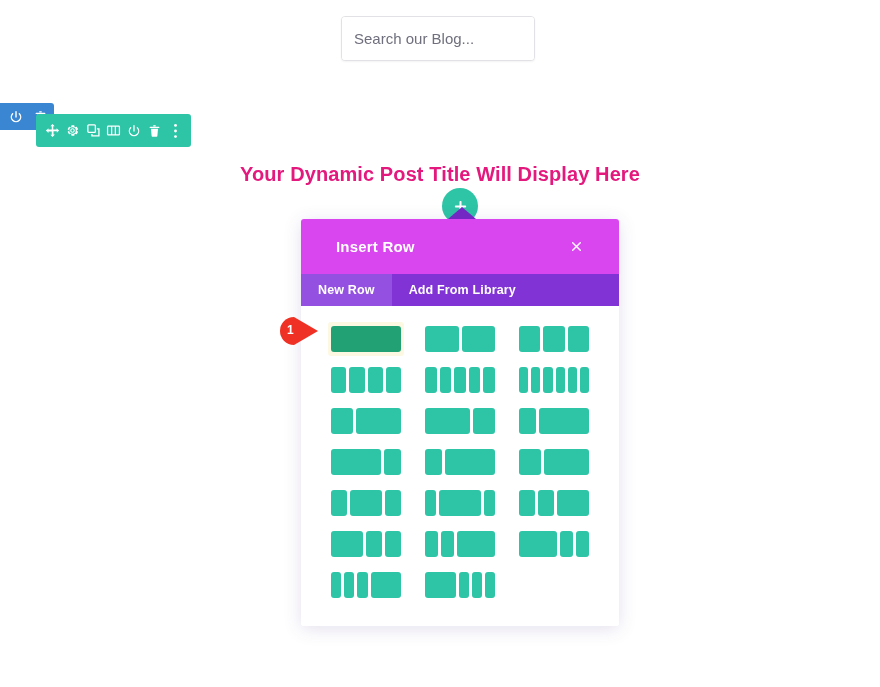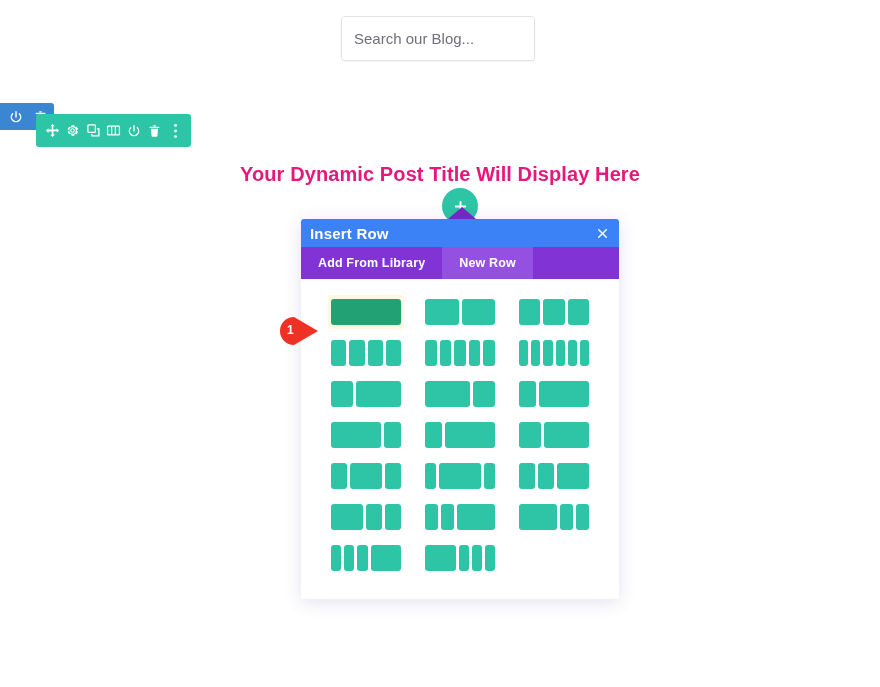--- a/index.html
+++ b/index.html
@@ -138,27 +138,27 @@
     position: absolute;
     left: 147px;
     top: -12px;
     width: 0; height: 0;
     border-left: 14px solid transparent;
     border-right: 14px solid transparent;
     border-bottom: 12px solid #7328c4;
     z-index: 9;
   }
   .modal-header {
-    background: #3b82f6;
+    background: #d946ef;
     border-radius: 3px 3px 0 0;
-    height: 28px;
+    height: 55px;
     display: flex;
     align-items: center;
     justify-content: space-between;
-    padding: 0 9px;
+    padding: 0 35px;
     box-sizing: border-box;
   }
   .modal-title {
     color: #ffffff;
     font-size: 15px;
     font-weight: bold;
     letter-spacing: 0.2px;
   }
   .modal-close {
     color: #ffffff;
@@ -335,22 +335,22 @@
   <div class="modal-header">
     <span class="modal-title">Insert Row</span>
     <span class="modal-close">
       <svg width="13" height="13" viewBox="0 0 24 24" fill="none" stroke="#fff" stroke-width="2.6" stroke-linecap="round">
         <path d="M5 5l14 14M19 5L5 19"></path>
       </svg>
     </span>
   </div>
 
   <div class="modal-tabs">
+    <div class="tab active">New Row</div>
     <div class="tab">Add From Library</div>
-    <div class="tab active">New Row</div>
   </div>
 
   <div class="modal-body">
     <div class="layout-grid" id="layout-grid">
         <div class="layout-cell highlighted">
           <div class="layout-row">
             <div class="col-block" style="flex: 1 0 0px;"></div>
           </div>
         </div>
         <div class="layout-cell">

